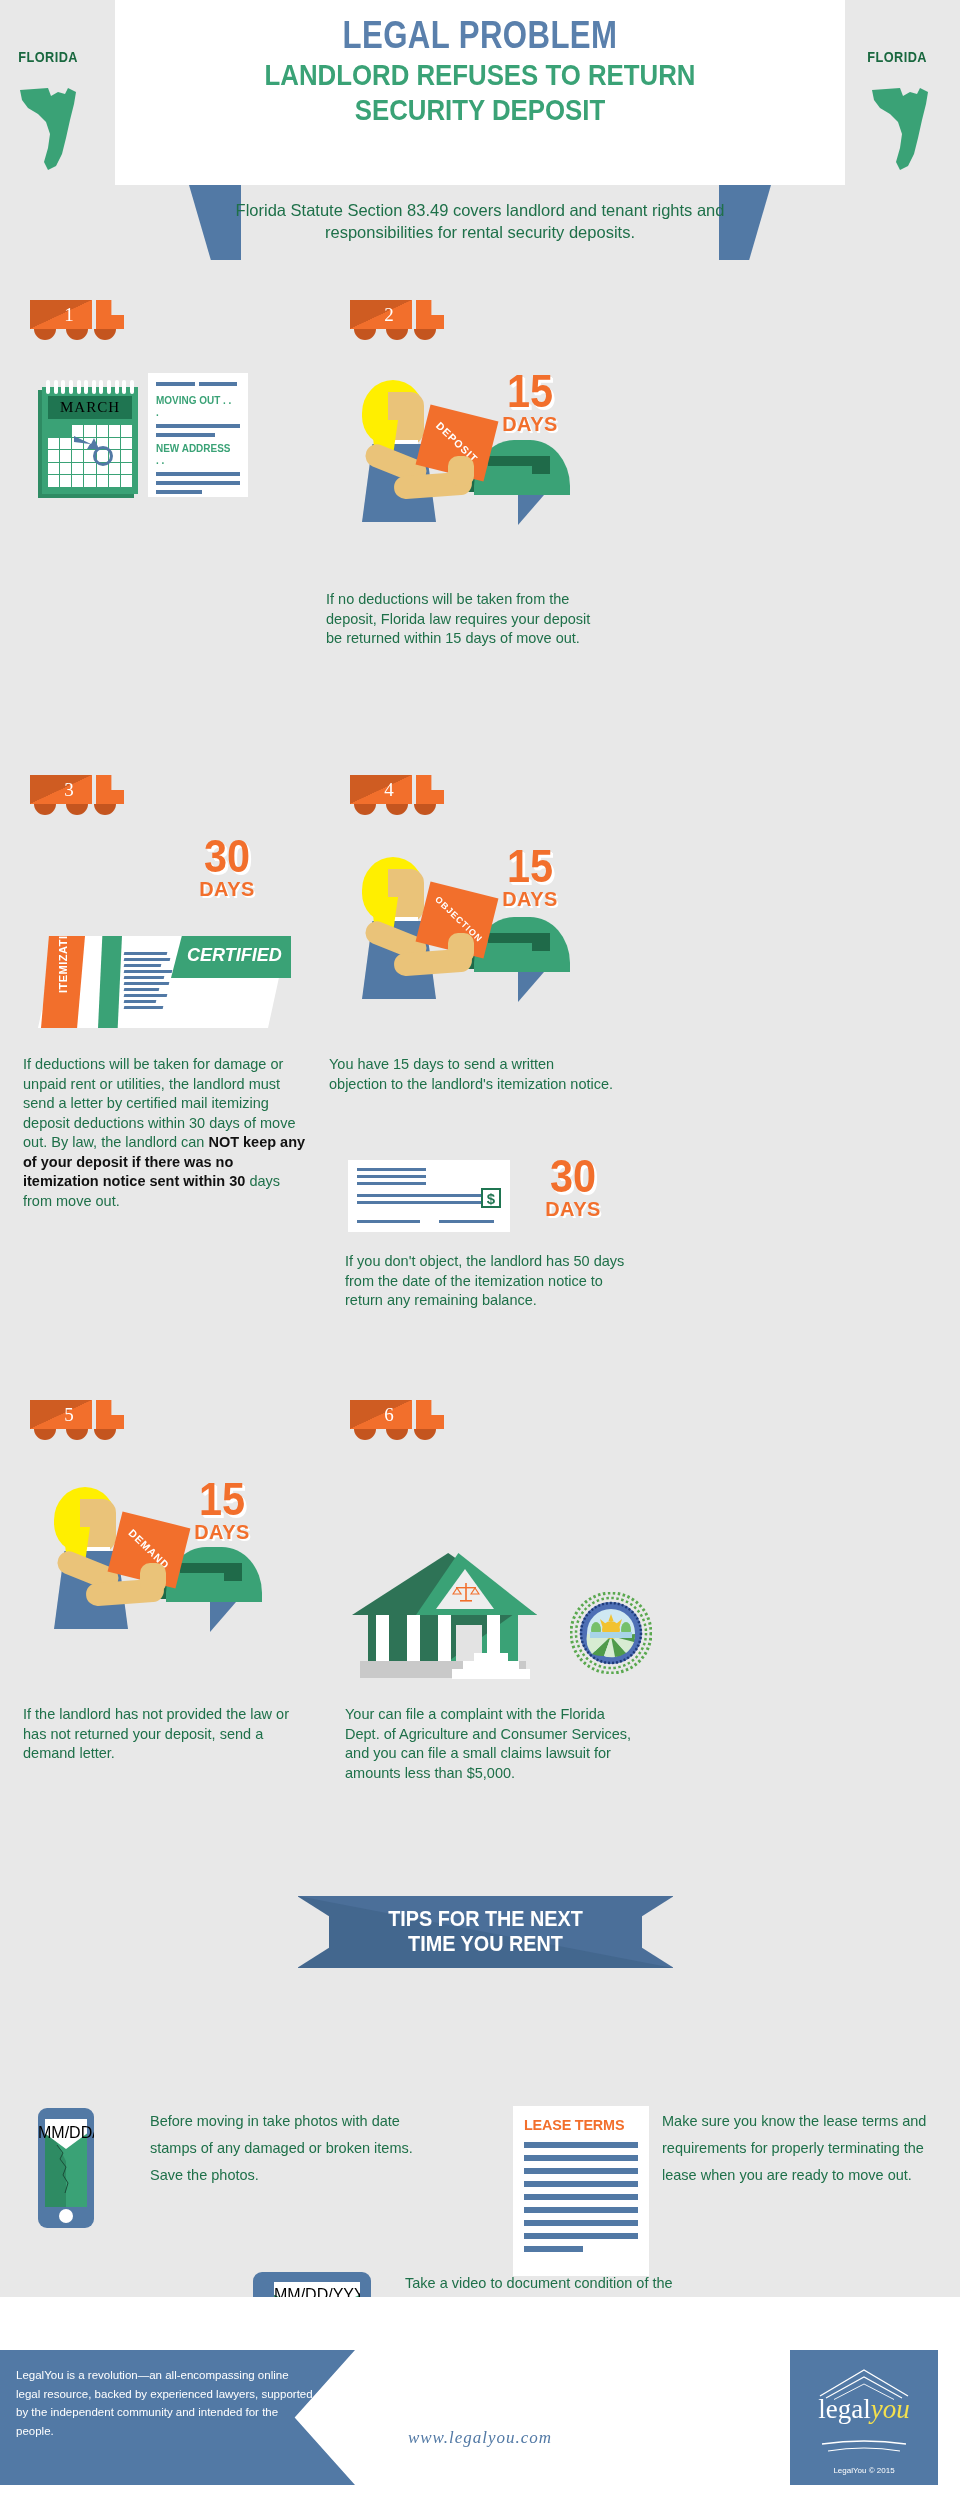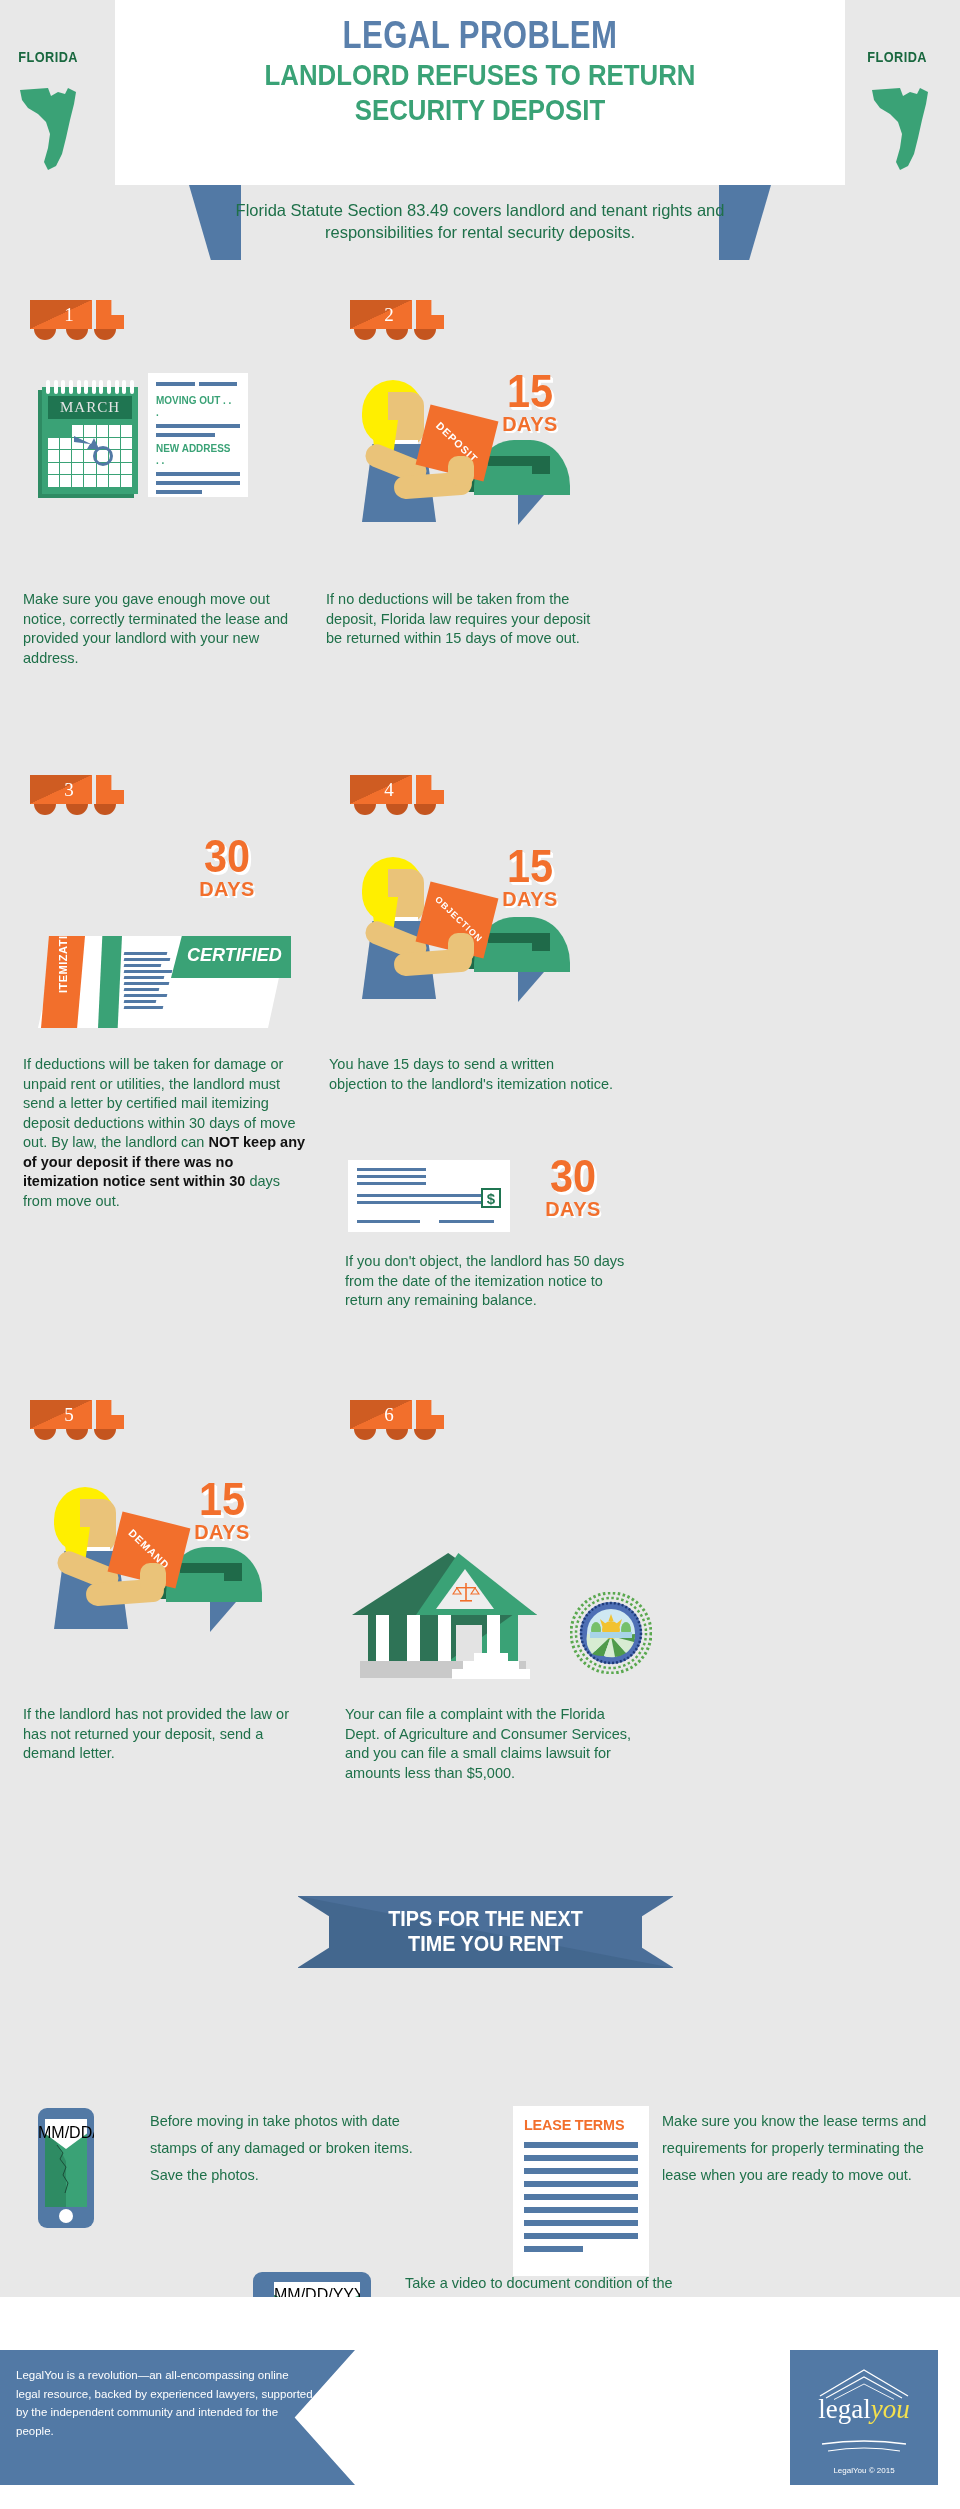--- a/index.html
+++ b/index.html
@@ -116,21 +116,21 @@
     font-size:21px; font-weight:bold; color:#f26f2c; line-height:0.95;
     text-shadow: 2px 2px 0 #fff; letter-spacing:0.5px; display:block;
     transform:scaleX(0.95);
   }
 
   
   .cal { position:absolute; width:100px; height:118px; }
   .cal .shadow { position:absolute; left:0; top:10px; width:96px; height:108px; background:#2e8b63; }
   .cal .body { position:absolute; left:4px; top:7px; width:96px; height:107px; background:#3aa276; }
   .cal .hdr { position:absolute; left:10px; top:16px; width:84px; height:23px; background:#1f7551;
-     color:#e5e5e5; font-family:"Liberation Serif", serif; font-size:15px; display:flex;
+     color:#000000; font-family:"Liberation Serif", serif; font-size:15px; display:flex;
      align-items:center; justify-content:center; letter-spacing:1px;}
   .cal .grid { position:absolute; left:10px; top:45px; width:84px; height:62px;
      display:grid; grid-template-columns:repeat(7,1fr); grid-template-rows:repeat(5,1fr); gap:1px;}
   .cal .grid i { background:#fff; display:block; }
   .cal .grid i.blank { background:#3aa276; }
   .cal .rings { position:absolute; left:8px; top:0; width:88px; height:14px;
      display:flex; justify-content:space-between; }
   .cal .rings span { width:4px; height:14px; background:#fff; border-radius:2px; }
   .cal .circ { position:absolute; left:55px; top:66px; width:20px; height:20px;
      border:3px solid #5279a5; border-radius:50%; }
@@ -395,21 +395,20 @@
     </div>
     <div class="lbl">MOVING OUT . . .</div>
     <div class="ln" style="width:100%;"></div>
     <div class="ln" style="width:70%;"></div>
     <div class="lbl">NEW ADDRESS . .</div>
     <div class="ln" style="width:100%;"></div>
     <div class="ln" style="width:100%;"></div>
     <div class="ln" style="width:55%;"></div>
   </div>
 
-  <div class="step-text" style="position:absolute; left:23px; top:590px; width:285px;">Make sure you gave enough move out notice, correctly terminated the lease and provided your landlord with your new address.</div>
 
   <div class="step" style="left:350px; top:300px;">
     <div class="truck">
       <div class="cargo"></div>
       <div class="num">2</div>
       <div class="cab"></div>
       <div class="wheel w1"></div>
       <div class="wheel w2"></div>
       <div class="wheel w3"></div>
     </div>
@@ -693,20 +692,21 @@
     <div class="scr date" style="background:none;left:21px;top:14px;">MM/DD/YYYY</div>
     <div class="home"></div>
   </div>
 
   <div class="tip-text" style="left:405px; top:2270px; width:270px;">Take a video to document condition of the inside before you leave.</div>
 
   <div class="footer"></div>
   <div class="foot-banner">
     <p>LegalYou is a revolution—an all-encompassing online legal resource, backed by experienced lawyers, supported by the independent community and intended for the people.</p>
   </div>
+  <div class="foot-url">www.legalyou.com</div>
   <div class="logo-box">
     <svg class="arcs" viewBox="0 0 148 36">
       <path d="M30 32 L74 6 L118 32" fill="none" stroke="#fff" stroke-width="1.4"></path>
       <path d="M36 34 L74 13 L112 34" fill="none" stroke="#fff" stroke-width="1.1"></path>
       <path d="M44 35.5 L74 20 L104 35.5" fill="none" stroke="#fff" stroke-width="0.9"></path>
     </svg>
     <div class="lg"><span>legal</span><em>you</em></div>
     <svg class="arcs2" viewBox="0 0 148 22">
       <path d="M32 6 Q74 0 116 6" fill="none" stroke="#fff" stroke-width="1.3"></path>
       <path d="M38 13 Q74 7 110 13" fill="none" stroke="#fff" stroke-width="1.1"></path>

